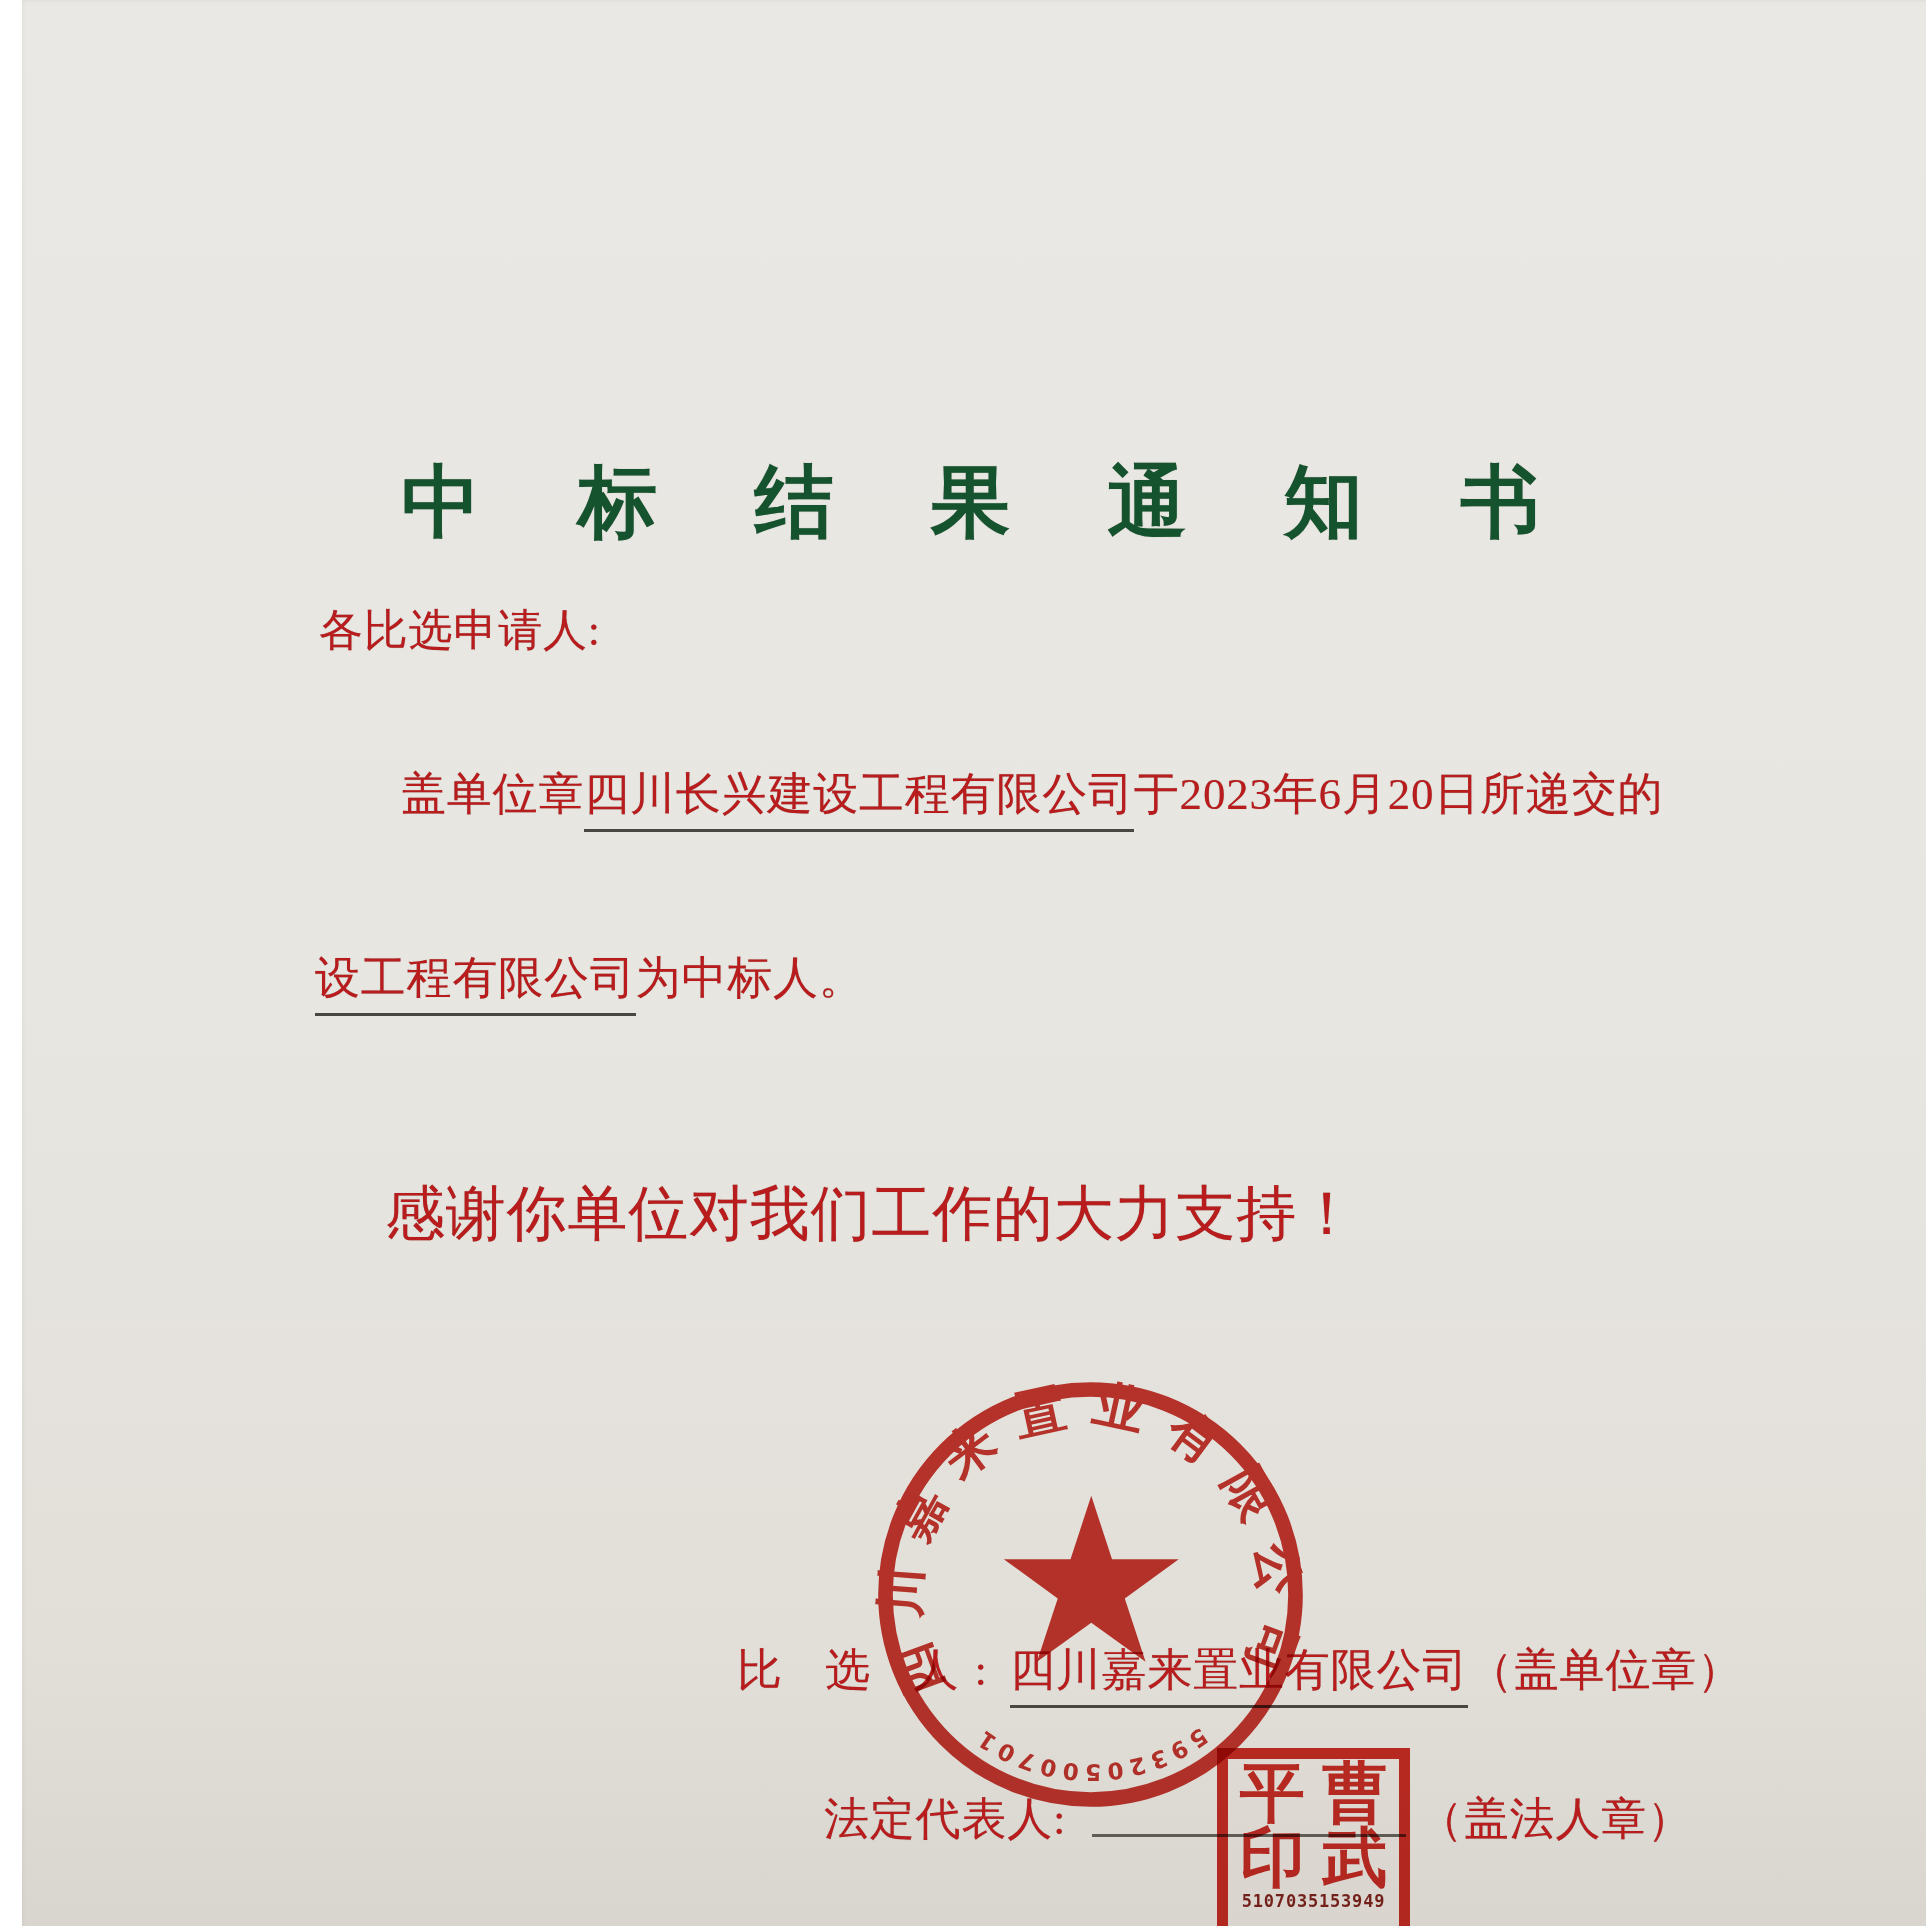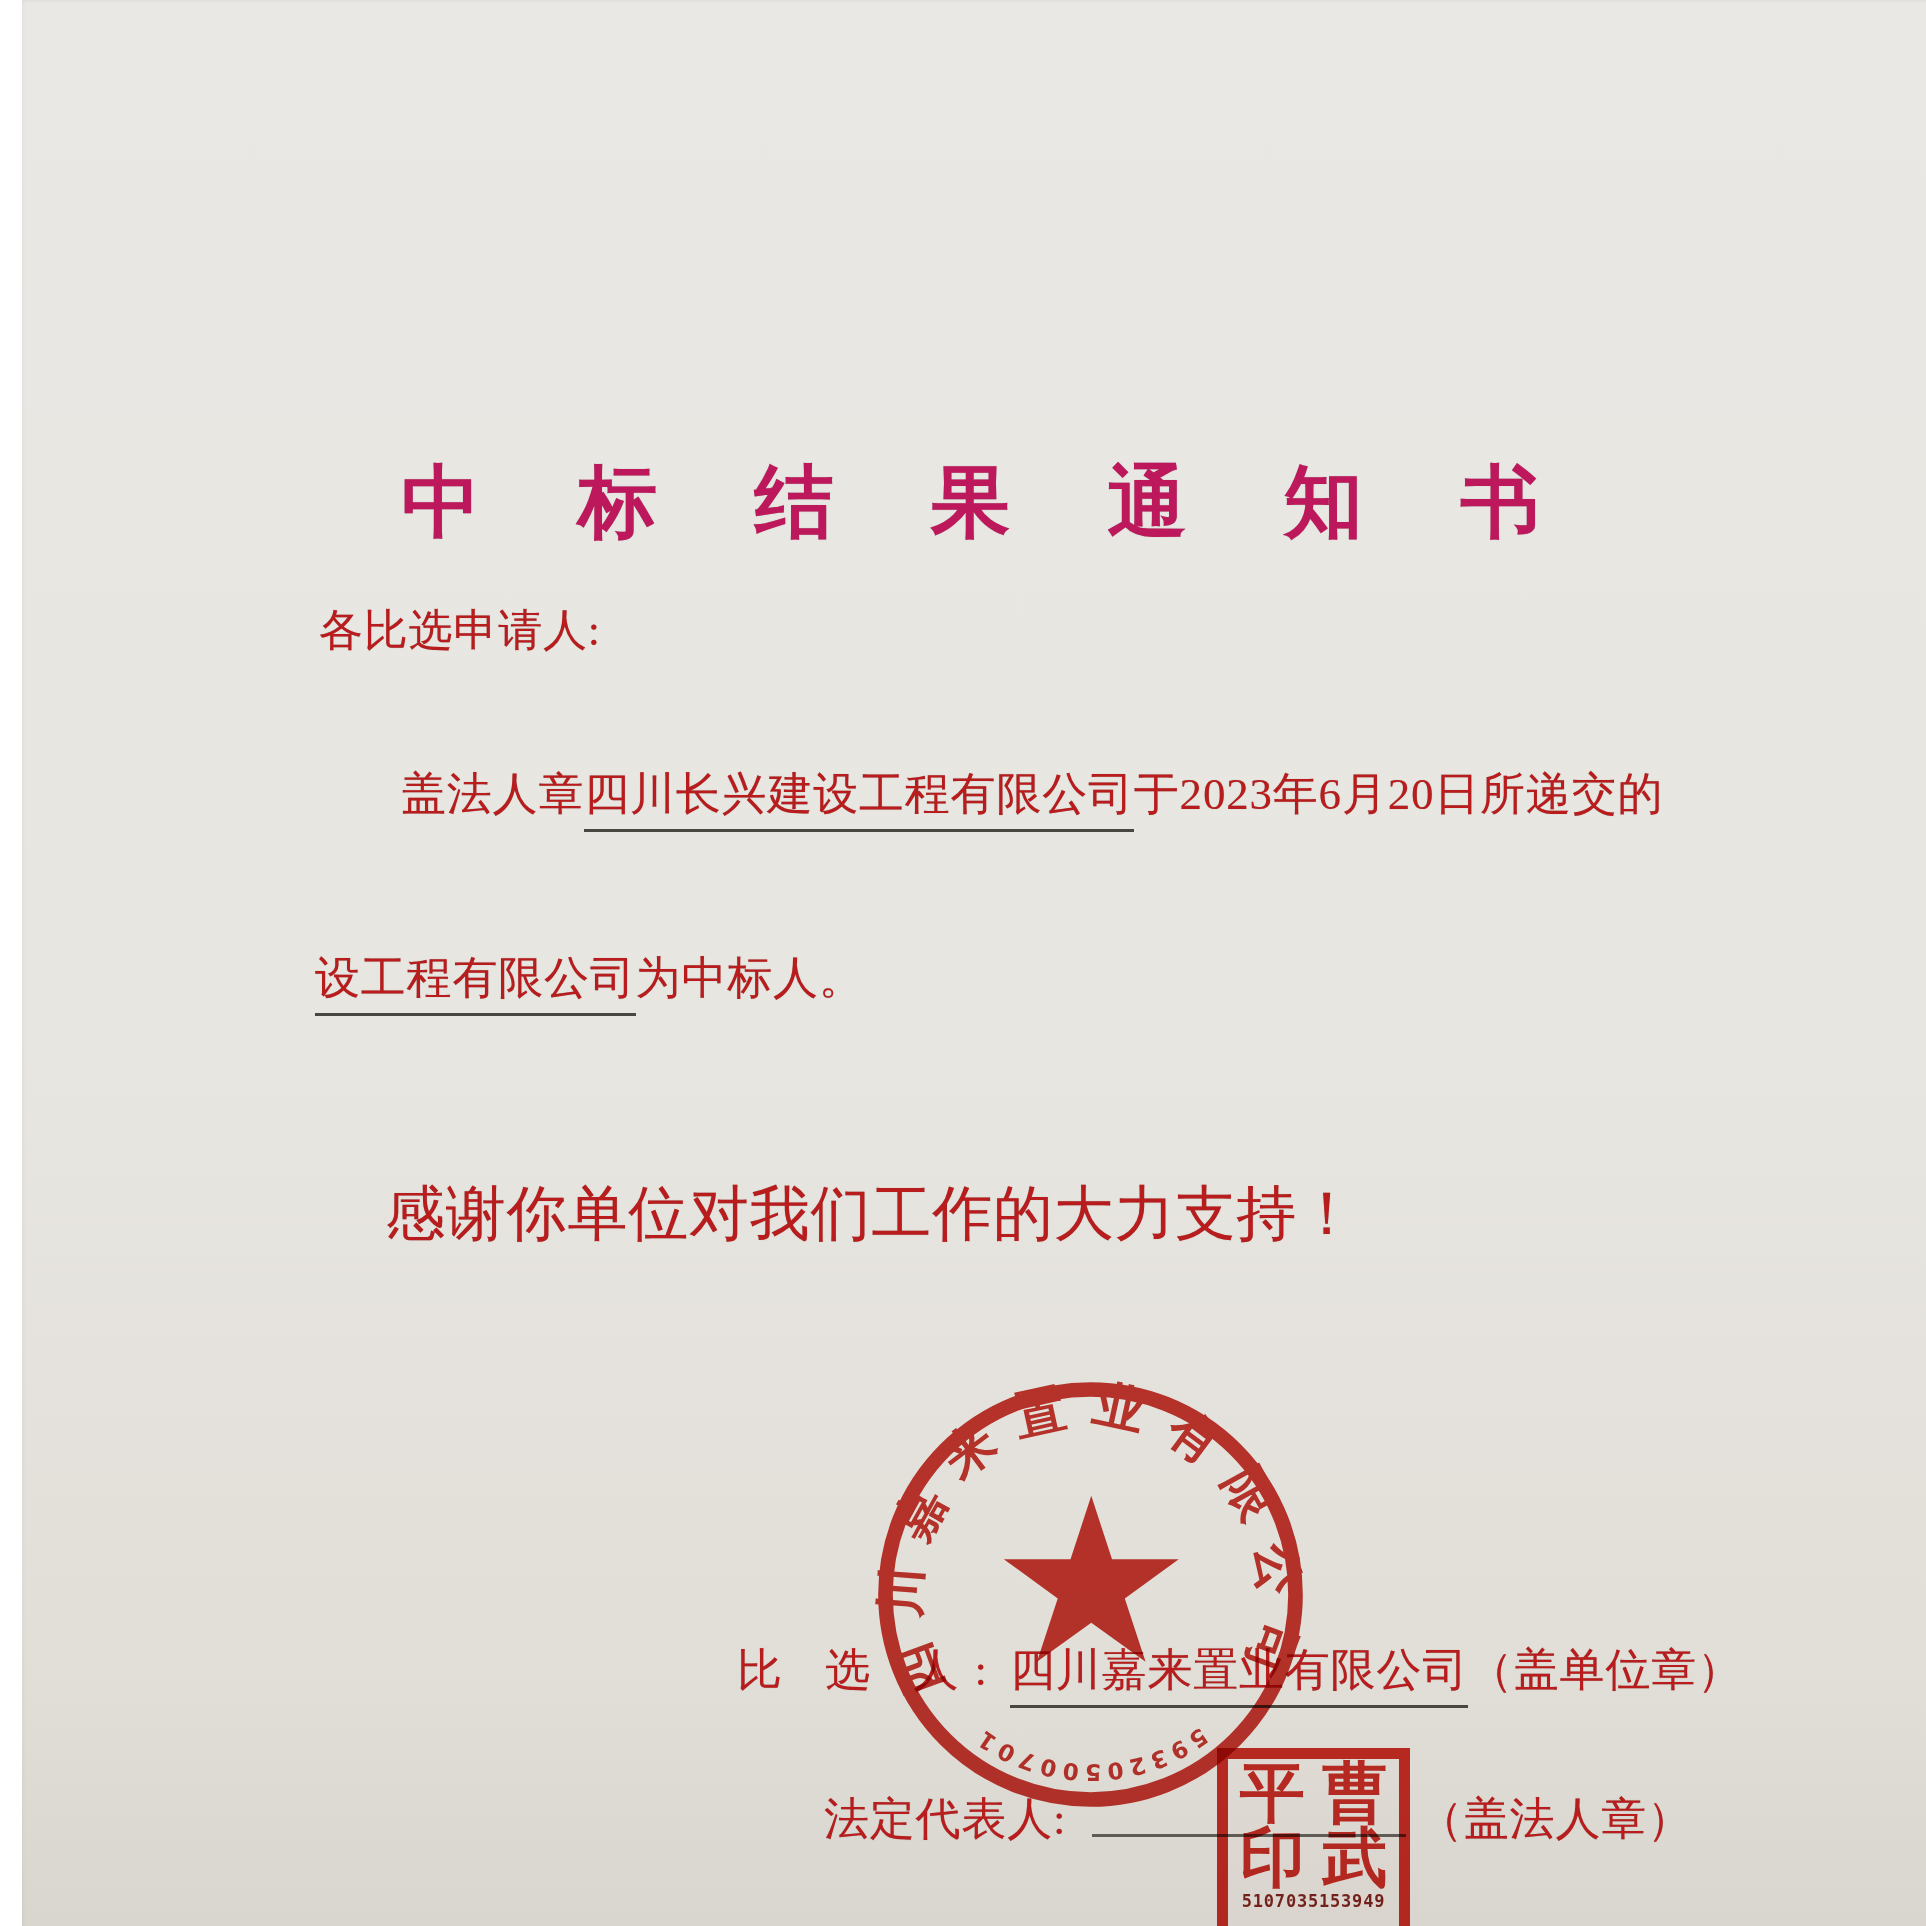--- a/index.html
+++ b/index.html
@@ -14,21 +14,21 @@
       radial-gradient(539px 347px at 6% 100%, rgba(80,75,65,.28), transparent 62%),
       radial-gradient(693px 385px at 55% 102%, rgba(90,85,75,.20), transparent 65%),
       linear-gradient(180deg,#eae8e4 0%,#e8e6e1 38%,#e2dfd9 62%,#cfcbc3 84%,#b7b3aa 100%);
     box-shadow: inset -3.1px 0 5.4px rgba(0,0,0,.05), inset 1.5px 0 3.9px rgba(0,0,0,.03);
   }
   #paper:after{content:"";position:absolute;right:0;top:0;width:1.9px;height:100%;
     background:linear-gradient(180deg,#c9c5be,#8f8c84);opacity:.5;}
   .line{position:absolute;white-space:nowrap;color:#b91c1c;
     text-shadow:0 0 0.8px rgba(45,43,40,.38);}
   .t-title{font-size:79px;font-weight:bold;letter-spacing:35px;
-    font-family:"DejaVu Sans","Liberation Sans",sans-serif;color:#be185d;text-align:right;}
+    font-family:"DejaVu Sans","Liberation Sans",sans-serif;color:#14532d;text-align:right;}
   .t-body{font-size:45px;letter-spacing:0.8px;}
   .u{border-bottom:3.5px solid #4a4741;padding-bottom:10px;}
   .blank-line{position:absolute;border-top:3.5px solid #5f5c55;height:0;}
   
   .stamp-round{position:absolute;left:867px;top:1371px;width:447px;height:447px;
     mix-blend-mode:multiply;opacity:.92;}
   
   .stamp-square{
     position:absolute;left:1217px;top:1748px;width:193px;height:190px;
     border:11.6px solid #cd1f16;background:rgba(255,246,244,.12);
@@ -47,21 +47,21 @@
 
 <div id="canvas">
 
   <div id="paper"></div>
 
   <div class="line t-title" style="left:988px;top:450px;transform:translateX(-50%);">中 标 结 果 通 知 书</div>
 
   <div class="line t-body" style="left:319px;top:601px;font-size:44px;">各比选申请人:</div>
 
   <div class="line t-body" style="left:401px;top:764px;">
-    <span>盖法人章</span><span class="u"></span><span class="u">四川长兴建设工程有限公司</span><span>于2023年6月20日所递交的</span>
+    <span>盖单位章</span><span class="u"></span><span class="u">四川长兴建设工程有限公司</span><span>于2023年6月20日所递交的</span>
   </div>
 
 
   <div class="line t-body" style="left:315px;top:948px;">
     <span class="u">设工程有限公司</span><span>为中标人。</span>
   </div>
 
   <div class="line t-body" style="left:385px;top:1174px;font-size:60px;">感谢你单位对我们工作的大力支持！</div>
 
   <div class="line t-body" style="left:737px;top:1640px;">

